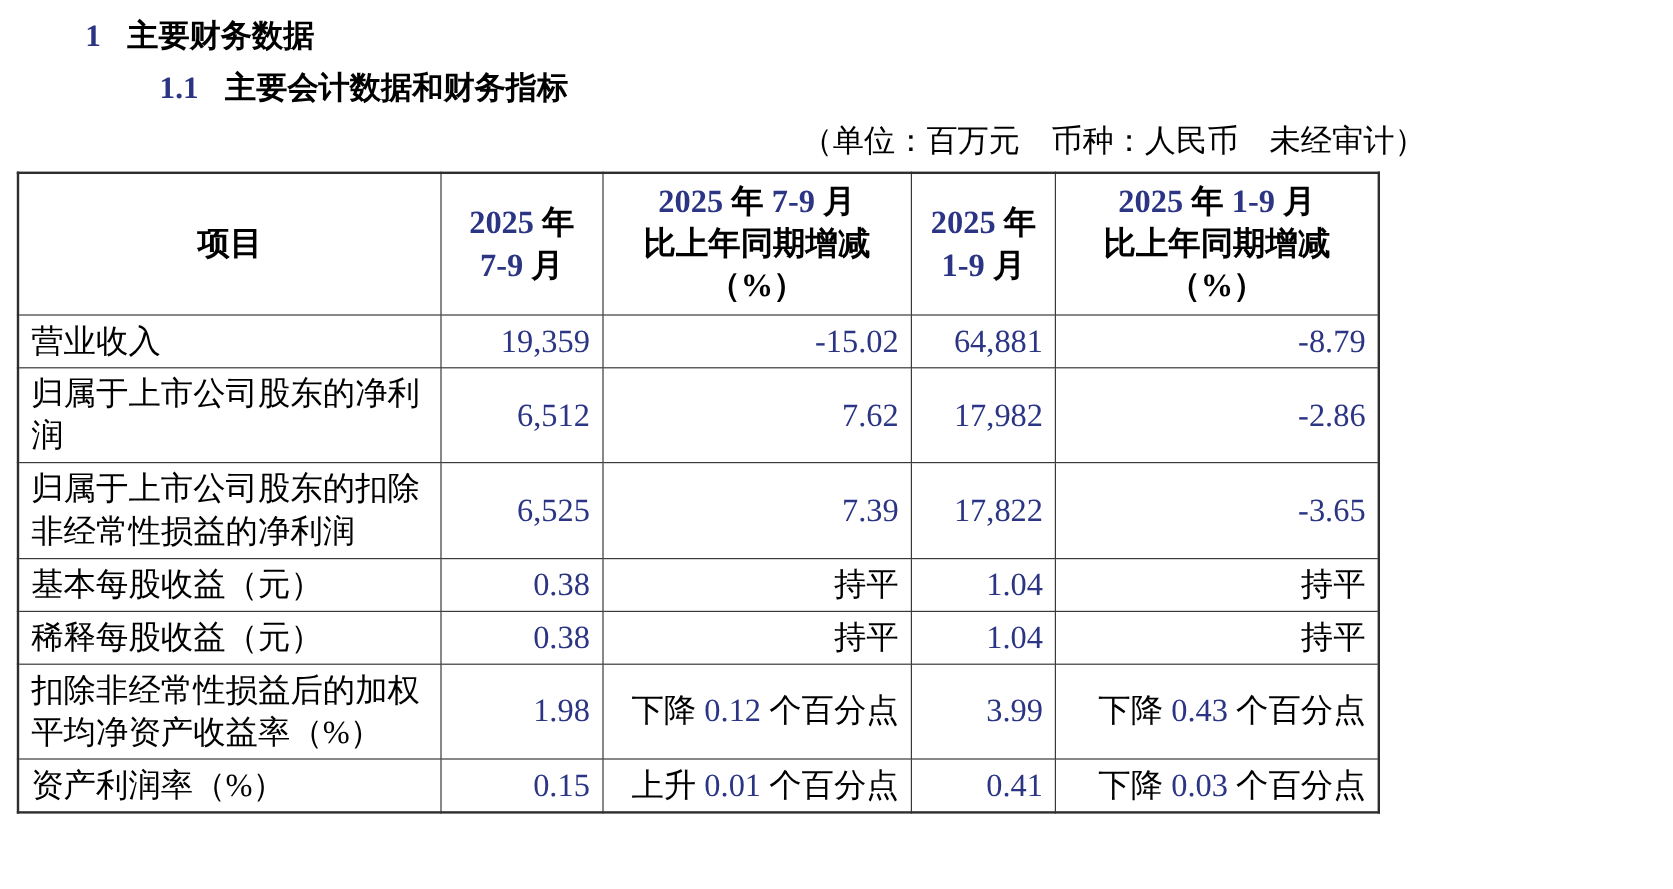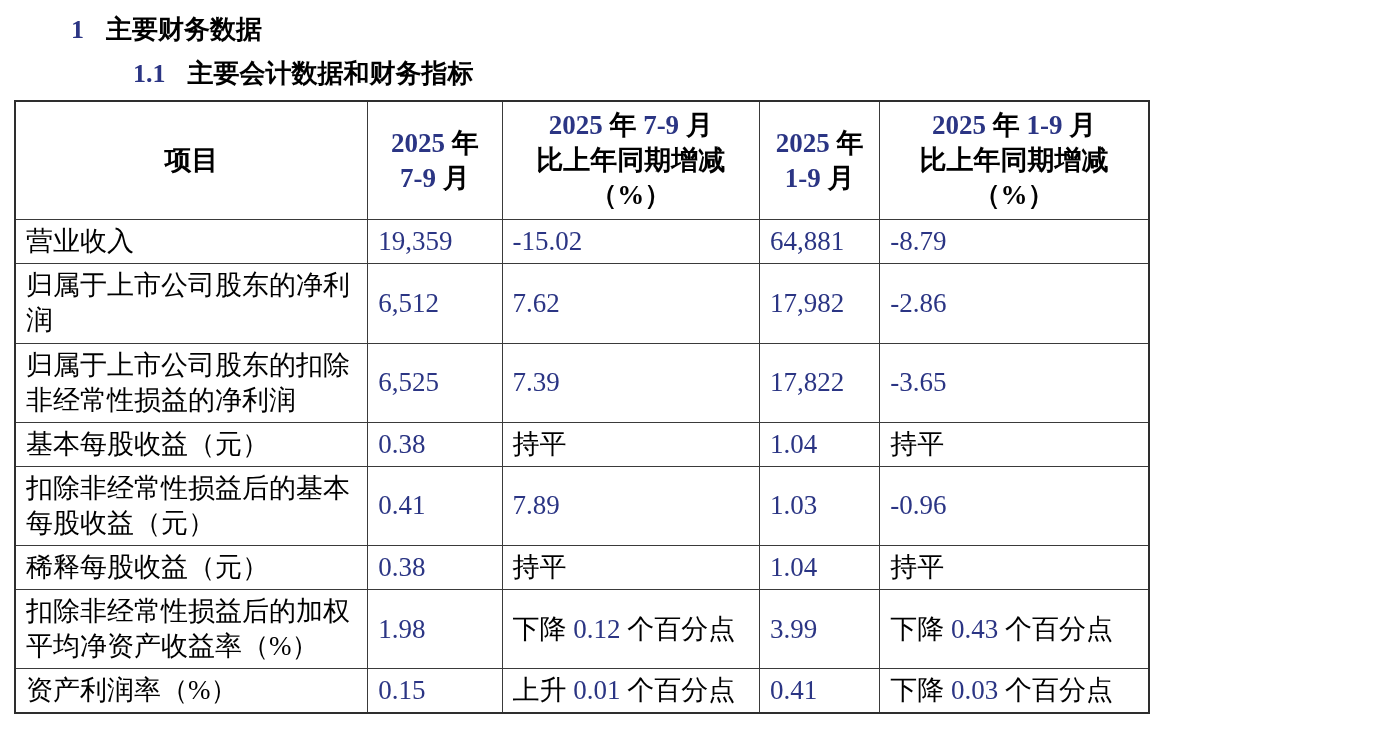--- a/index.html
+++ b/index.html
@@ -15,36 +15,37 @@
   .unit-line{font-size:26px;line-height:1.15;margin:13px 0 0 668px;}
   table.fin{
     border-collapse:collapse;table-layout:fixed;
     margin:10px 0 0 14px;width:1136px;
     font-size:27px;border:2.5px solid #2e2e2e;
   }
   table.fin th,table.fin td{border:1.5px solid #3a3a3a;vertical-align:middle;}
   table.fin th{font-weight:bold;text-align:center;padding:6px 4px;line-height:1.3;}
   table.fin td{padding:4px 10px;line-height:1.3;}
   td.align-left{text-align:left;padding-left:10px;}
-  td.align-right{padding-right:10px;}
+  td.align-right{text-align:right;padding-right:10px;}
   .hdr-line{display:block;}
 </style>
 </head>
 <body>
 
 <div>
 
   <h1 class="heading h1">
     <span class="sec-num num">1</span><span>主要财务数据</span>
   </h1>
 
   <h2 class="heading h2">
     <span class="sec-num num">1.1</span><span>主要会计数据和财务指标</span>
   </h2>
 
+  <div class="unit-line">（单位：百万元　币种：人民币　未经审计）</div>
 
   <table class="fin">
     <colgroup>
         <col style="width: 31.1%;">
         <col style="width: 11.85%;">
         <col style="width: 22.7%;">
         <col style="width: 10.6%;">
         <col style="width: 23.75%;">
       </colgroup>
     <thead>
@@ -93,27 +94,20 @@
           <td class="align-right"><span class="num">-3.65</span></td>
         </tr>
         <tr>
           <td class="align-left">基本每股收益（元）</td>
           <td class="align-right"><span class="num">0.38</span></td>
           <td class="align-right">持平</td>
           <td class="align-right"><span class="num">1.04</span></td>
           <td class="align-right">持平</td>
         </tr>
         <tr>
-          <td class="align-left">扣除非经常性损益后的基本每股收益（元）</td>
-          <td class="align-right"><span class="num">0.41</span></td>
-          <td class="align-right"><span class="num">7.89</span></td>
-          <td class="align-right"><span class="num">1.03</span></td>
-          <td class="align-right"><span class="num">-0.96</span></td>
-        </tr>
-        <tr>
           <td class="align-left">稀释每股收益（元）</td>
           <td class="align-right"><span class="num">0.38</span></td>
           <td class="align-right">持平</td>
           <td class="align-right"><span class="num">1.04</span></td>
           <td class="align-right">持平</td>
         </tr>
         <tr>
           <td class="align-left">扣除非经常性损益后的加权平均净资产收益率（%）</td>
           <td class="align-right"><span class="num">1.98</span></td>
           <td class="align-right">下降 <span class="num">0.12</span> 个百分点</td>

